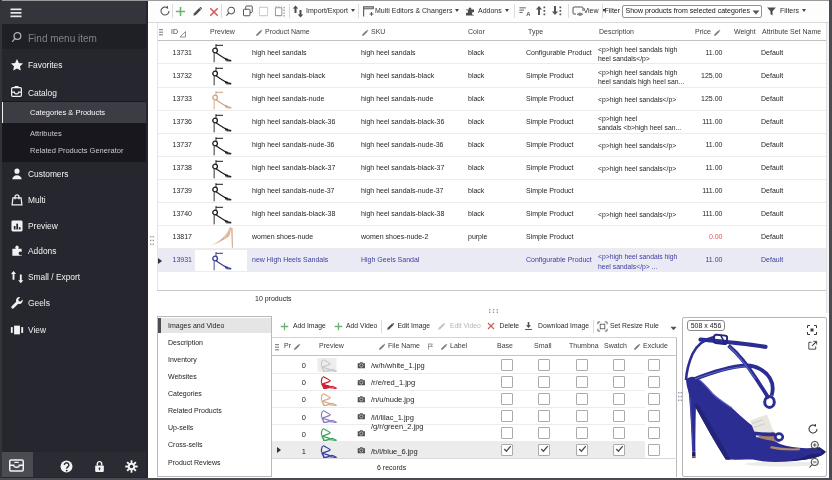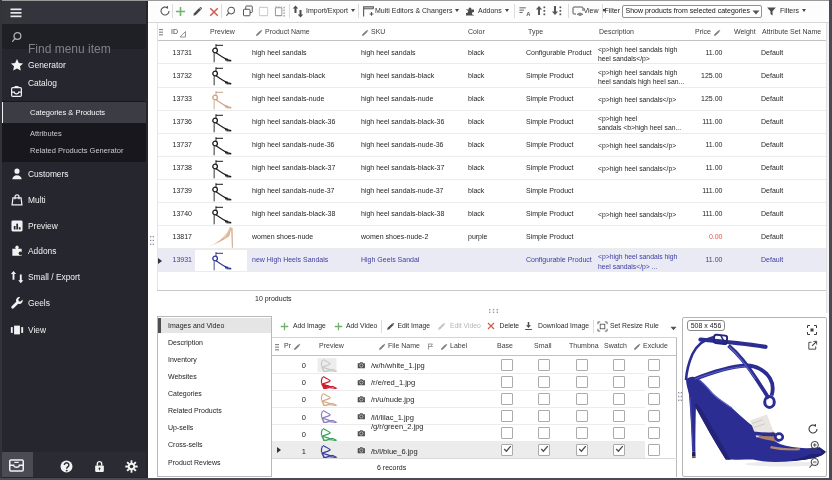--- a/index.html
+++ b/index.html
@@ -73,33 +73,33 @@
   <svg class="abs" style="left:10px;top:7px" width="12" height="12" viewBox="0 0 12 12">
     <rect x="0.5" y="1.5" width="11" height="1.7" fill="#e8e8ea"></rect>
     <rect x="0.5" y="5.0" width="11" height="1.7" fill="#e8e8ea"></rect>
     <rect x="0.5" y="8.5" width="11" height="1.7" fill="#e8e8ea"></rect>
   </svg>
 
   <svg class="abs" style="left:11px;top:31px" width="12" height="12" viewBox="0 0 12 12">
     <circle cx="6.4" cy="5" r="3.4" fill="none" stroke="#aeaeb6" stroke-width="1.3"></circle>
     <line x1="3.9" y1="7.7" x2="1.6" y2="10.4" stroke="#aeaeb6" stroke-width="1.3" stroke-linecap="round"></line>
   </svg>
-  <div class="abs" style="left:28px;top:42px;font-size:12px;color:#81818b">Find menu item</div>
+  <div class="abs" style="left:28px;top:33px;font-size:10px;color:#81818b">Find menu item</div>
 
   <svg class="micon" style="top:58px" width="14" height="14" viewBox="0 0 24 24">
       <path fill="#f2f2f3" d="M12 1.6l3.2 6.8 7.2.9-5.3 5 1.4 7.1L12 17.8l-6.5 3.6 1.4-7.1-5.3-5 7.2-.9z"></path>
     </svg>
-  <div class="mi" style="top:60px">Generator</div>
+  <div class="mi" style="top:60px">Favorites</div>
 
   <svg class="micon" style="top:85px" width="13" height="13" viewBox="0 0 24 24">
     <rect x="3" y="5" width="18" height="16" rx="2" fill="none" stroke="#f2f2f3" stroke-width="2.2"></rect>
     <path d="M3 13h5a4 3.4 0 0 0 8 0h5" fill="none" stroke="#f2f2f3" stroke-width="2.2"></path>
     <path d="M9.5 5V3h5v2" fill="none" stroke="#f2f2f3" stroke-width="2.2"></path>
   </svg>
-  <div class="mi" style="top:78px">Catalog</div>
+  <div class="mi" style="top:88px">Catalog</div>
 
   <div class="smi" style="top:108px;color:#fafafa">Categories &amp; Products</div>
   <div class="smi" style="top:128.5px">Attributes</div>
   <div class="smi" style="top:146px">Related Products Generator</div>
 
   <svg class="micon" style="top:167px" width="14" height="14" viewBox="0 0 24 24">
       <path fill="#f2f2f3" d="M12 11.5a4.4 4.4 0 1 0 0-8.8 4.4 4.4 0 0 0 0 8.8zM4 21c0-4 3.6-7 8-7s8 3 8 7z"></path>
     </svg>
   <div class="mi" style="top:169px">Customers</div>
 

